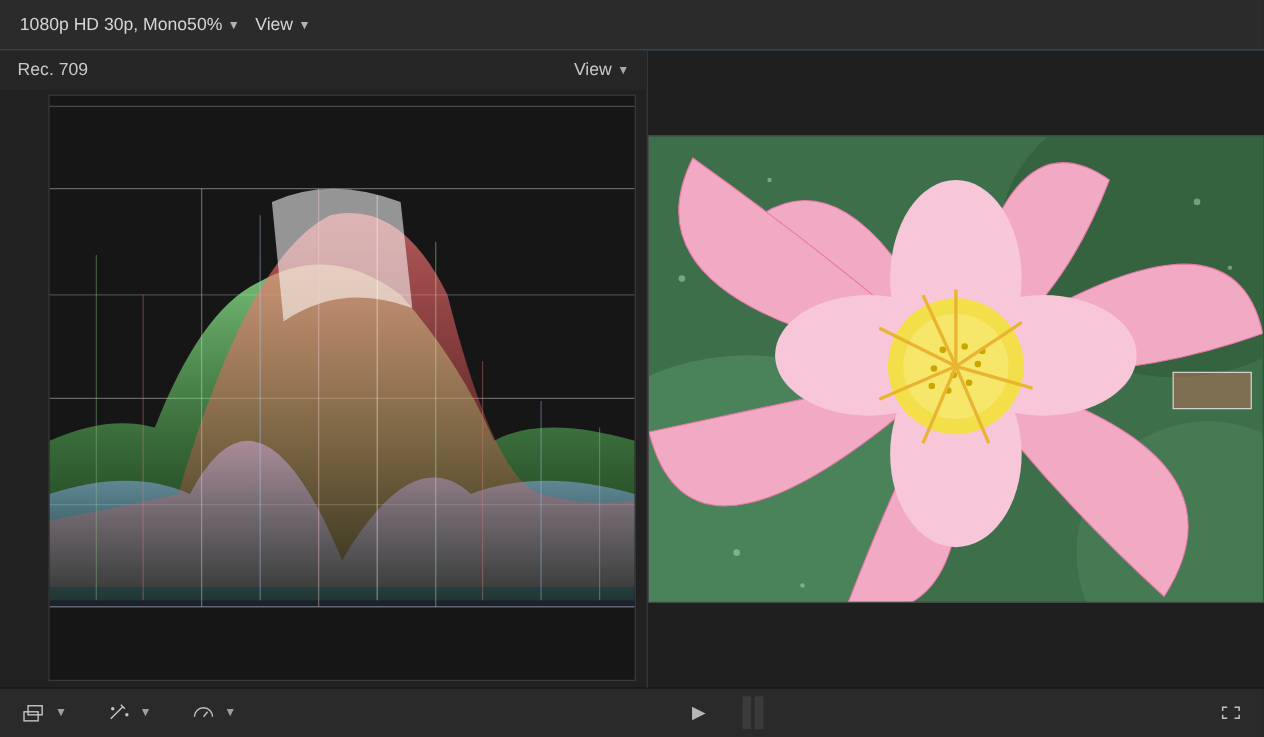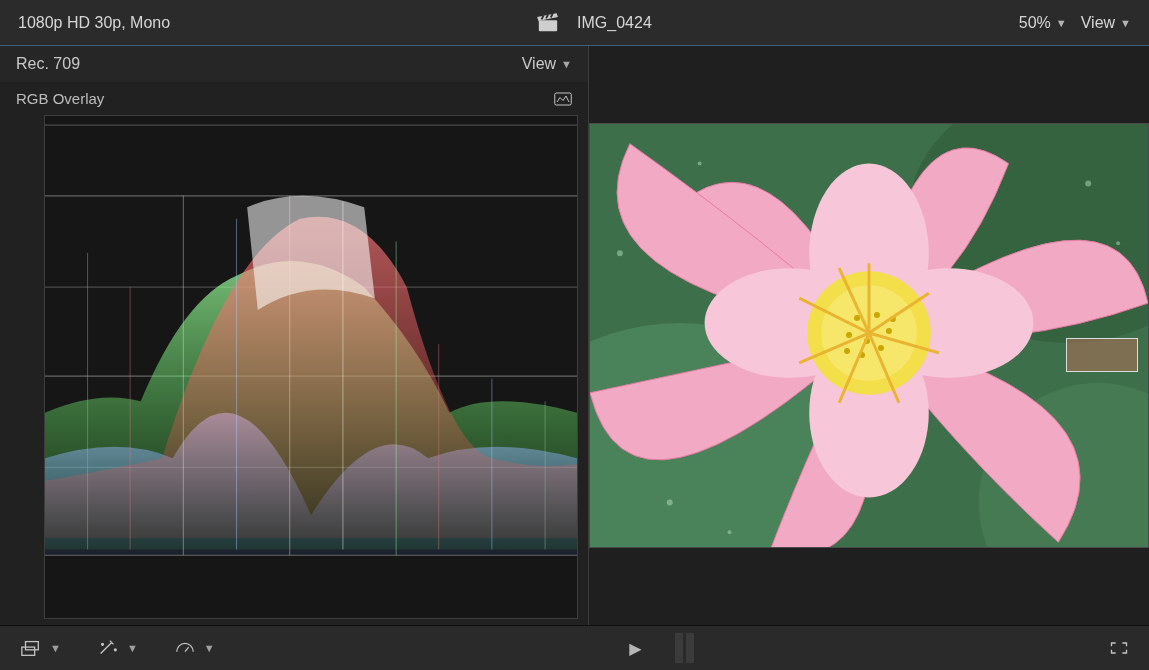--- a/index.html
+++ b/index.html
@@ -102,30 +102,20 @@
   .audio-meters { display:flex; gap:3px; margin-left:16px; }
   .audio-meters .bar { width:8px; height:30px; background:#3b3b3b; border-radius:1px; }
   .fullscreen-btn svg { width:20px; height:16px; display:block; }
   .fullscreen-btn { margin-left:auto; cursor:pointer; }
 </style>
 </head>
 <body>
 
 <div class="topbar">
   <div class="format">1080p HD 30p, Mono</div>
-  <div class="center">
-    <span class="clap-icon">
-      <svg viewBox="0 0 24 24" fill="none" stroke="#cfcfcf" stroke-width="1.3">
-        <rect x="2" y="9" width="20" height="12" rx="1" fill="#cfcfcf" stroke="none"></rect>
-        <path d="M2 9 L22 5 L21 2 L1 6 Z" fill="#cfcfcf"></path>
-        <path d="M5 8 L7 4 M10 7 L12 3 M15 6 L17 2" stroke="#2b2b2b" stroke-width="2"></path>
-      </svg>
-    </span>
-    <span style="font-size:16px;">IMG_0424</span>
-  </div>
   <div class="right">
     <div class="topbtn">
       <span>50%</span>
       <span class="chev">▼</span>
     </div>
     <div class="topbtn">
       <span>View</span>
       <span class="chev">▼</span>
     </div>
   </div>
@@ -133,29 +123,20 @@
 
 <div class="main">
 
   <div class="left-pane">
     <div class="scope-hdr">
       <span>Rec. 709</span>
       <div class="topbtn">
         <span>View</span>
         <span class="chev">▼</span>
       </div>
-    </div>
-    <div class="scope-sub">
-      <span>RGB Overlay</span>
-      <span class="scope-settings-icon">
-        <svg viewBox="0 0 24 20" fill="none" stroke="#c7c7c7" stroke-width="1.3">
-          <rect x="1" y="2" width="22" height="16" rx="2"></rect>
-          <path d="M4 14 L8 8 L12 12 L16 6 L20 14"></path>
-        </svg>
-      </span>
     </div>
     <div class="scope-body">
 
       <div class="waveform">
         <svg viewBox="0 0 500 440" preserveAspectRatio="none" style="position:absolute;inset:0;width:100%;height:100%;">
           <g class="grid">
             <line x1="0" y1="8" x2="500" y2="8"></line>
             <line class="major" x1="0" y1="70" x2="500" y2="70"></line>
             <line x1="0" y1="150" x2="500" y2="150"></line>
             <line class="major" x1="0" y1="228" x2="500" y2="228"></line>

